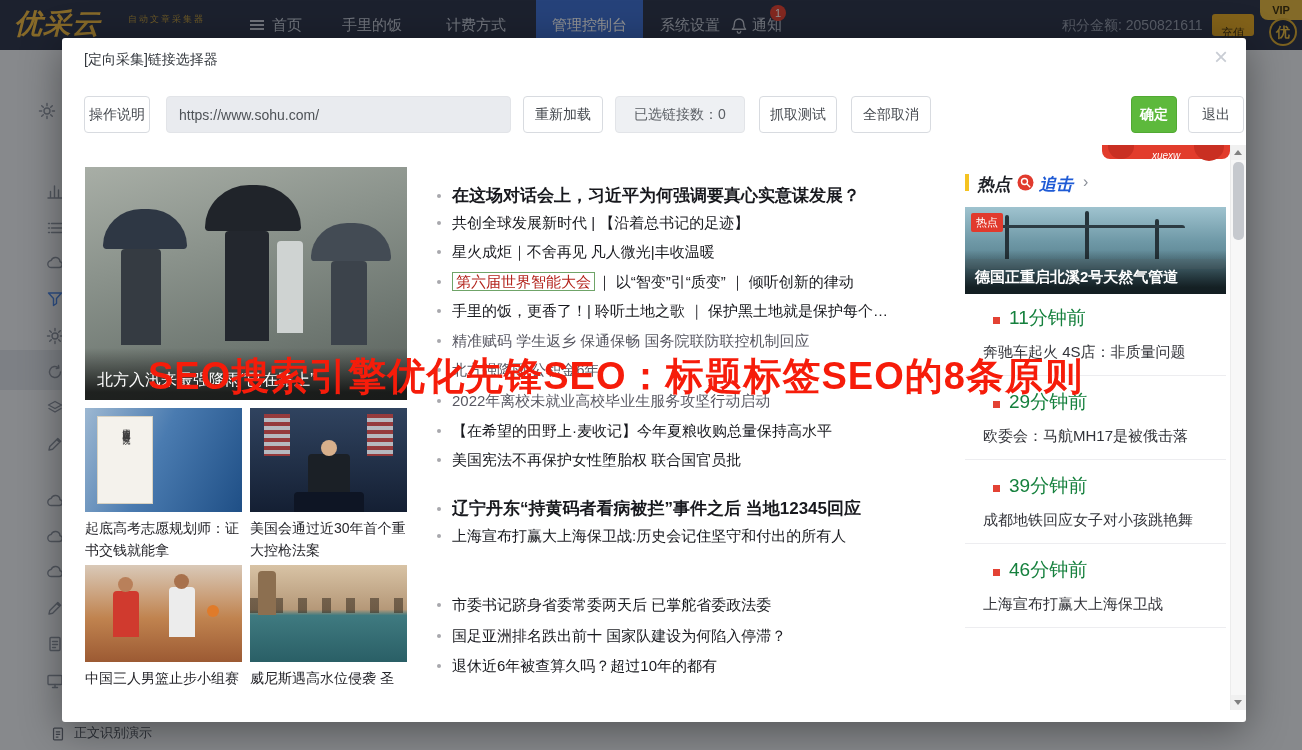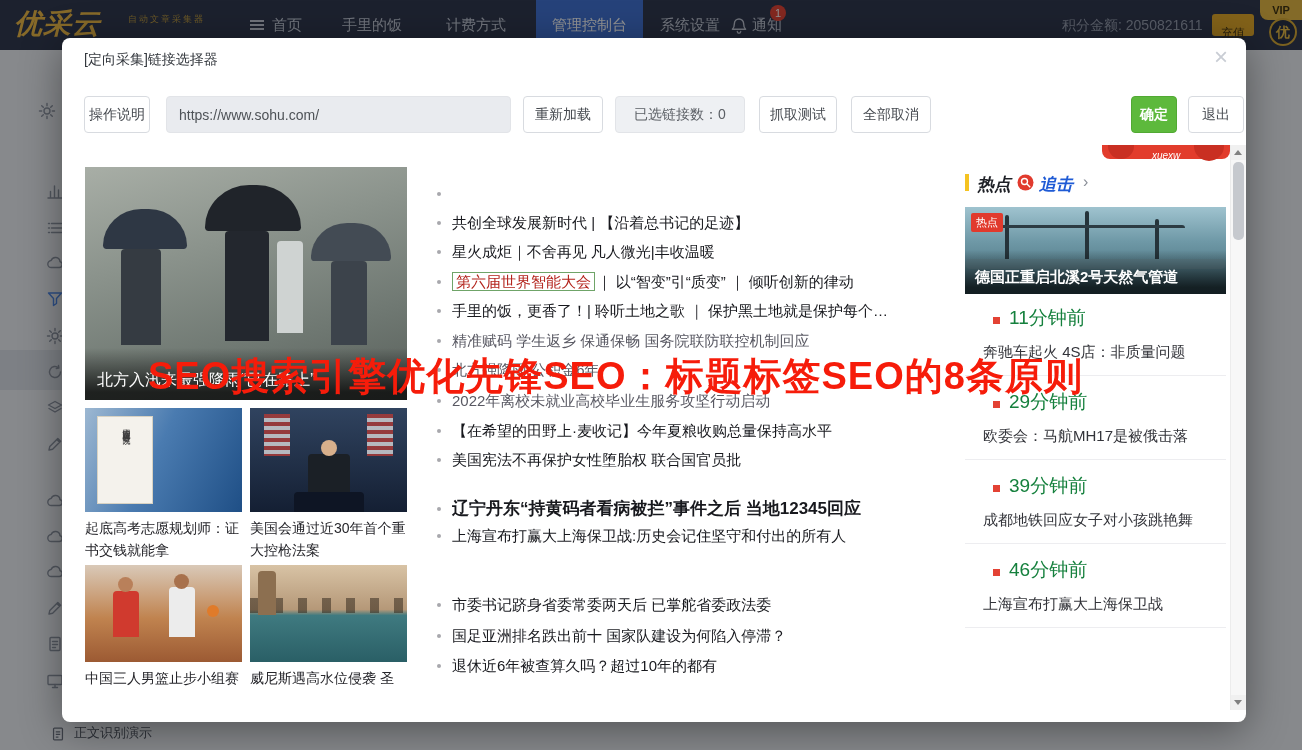--- a/index.html
+++ b/index.html
@@ -24,21 +24,21 @@
   .side-icon { position:absolute; width:18px; height:18px; }
   .side-icon svg { width:18px; height:18px; stroke:#8f95a1; fill:none; stroke-width:1.4; stroke-linecap:round; stroke-linejoin:round; }
   .side-icon--blue svg { stroke:#4b87e8; }
   .side-band { position:absolute; left:0; top:350px; width:62px; height:40px; background:#dde0e5; }
   .bottom-item { position:absolute; left:50px; top:724px; display:flex; align-items:flex-end; gap:8px; color:#4c515a; font-size:13px; cursor:pointer; }
   .bottom-item svg { width:16px; height:16px; stroke:#6b707a; fill:none; stroke-width:1.4; }
 
   .mask { position:absolute; inset:0; background:rgba(8,10,16,0.45); z-index:10; }
 
   
-  .modal { position:absolute; left:62px; top:38px; width:1184px; height:684px; background:#fff; border-radius:8px; box-shadow:0 8px 40px rgba(0,0,0,0.4); z-index:20; }
+  .modal { position:absolute; left:62px; top:38px; width:1184px; height:684px; background:#fff; border-radius:3px; box-shadow:0 8px 40px rgba(0,0,0,0.4); z-index:20; }
   .modal-title { position:absolute; left:22px; top:13px; font-size:14px; color:#33373d; }
   .modal-close { position:absolute; right:12px; top:5px; font-size:24px; color:#c9cdd4; cursor:pointer; width:26px; text-align:center; }
 
   .tb-btn { position:absolute; top:58px; height:37px; background:#fff; border:1px solid #d8dbe0; border-radius:4px; font-size:14px; color:#45494f; text-align:center; line-height:35px; cursor:pointer; white-space:nowrap; }
   .tb-chip { background:#eef0f3; border-color:#e2e4e8; color:#5a5e64; cursor:default; }
   .url-input { position:absolute; top:58px; left:104px; width:345px; height:37px; background:#e9ebef; border:1px solid #e2e4e8; border-radius:4px; padding:0 12px; font-size:14px; color:#4e5257; font-family:"Liberation Sans","DejaVu Sans",sans-serif; }
   .btn-green { background:#5db93c; border-color:#51a933; color:#fff; font-weight:bold; }
 
   
   .content { position:absolute; left:0; top:107px; width:1168px; height:565px; background:#fff; overflow:hidden; }
@@ -233,21 +233,21 @@
         <div class="fig" style="left:89px;top:9px;width:15px;height:15px;background:#a8714c;border-radius:50%"></div>
         <div class="fig" style="left:122px;top:40px;width:12px;height:12px;background:#e07b2a;border-radius:50%"></div>
       </div>
       <div class="photo" style="left:188px;top:420px;width:157px;height:97px;background:linear-gradient(180deg,#d8c3a5 0%,#b59878 46%,#3f7a80 52%,#2a5f66 100%)">
         <div style="position:absolute;left:0;top:34%;width:100%;height:16%;background:repeating-linear-gradient(90deg,rgba(40,30,20,0.5) 0 9px,transparent 9px 24px)"></div>
         <div class="fig" style="left:8px;top:6px;width:18px;height:44px;background:#8c6f50"></div>
       </div>
       <div class="card-cap" style="left:23px;top:522px">中国三人男篮止步小组赛</div>
       <div class="card-cap" style="left:188px;top:522px">威尼斯遇高水位侵袭 圣</div>
 
-      <div class="hl hl--bold" style="top:39px"><span class="dot"></span></div>
+      <div class="hl hl--bold" style="top:39px"><span class="dot"></span><span>在这场对话会上，习近平为何强调要真心实意谋发展？</span></div>
       <div class="hl" style="top:69px"><span class="dot"></span><span>共创全球发展新时代 | 【沿着总书记的足迹】</span></div>
       <div class="hl" style="top:98px"><span class="dot"></span><span>星火成炬｜不舍再见 凡人微光|丰收温暖</span></div>
       <div class="hl" style="top:128px"><span class="dot"></span><span class="hl-box">第六届世界智能大会</span><span>｜ 以“智变”引“质变” ｜ 倾听创新的律动</span></div>
       <div class="hl" style="top:157px"><span class="dot"></span><span>手里的饭，更香了！| 聆听土地之歌 ｜ 保护黑土地就是保护每个…</span></div>
       <div class="hl hl--gray" style="top:187px"><span class="dot"></span><span>精准赋码 学生返乡 保通保畅 国务院联防联控机制回应</span></div>
       <div class="hl hl--gray" style="top:216px"><span class="dot"></span><span>北方强降雨 公积金6年</span></div>
       <div class="hl hl--gray" style="top:247px"><span class="dot"></span><span>2022年离校未就业高校毕业生服务攻坚行动启动</span></div>
       <div class="hl" style="top:277px"><span class="dot"></span><span>【在希望的田野上·麦收记】今年夏粮收购总量保持高水平</span></div>
       <div class="hl" style="top:306px"><span class="dot"></span><span>美国宪法不再保护女性堕胎权 联合国官员批</span></div>
       <div class="hl hl--bold" style="top:352px"><span class="dot"></span><span>辽宁丹东“持黄码者看病被拦”事件之后 当地12345回应</span></div>

